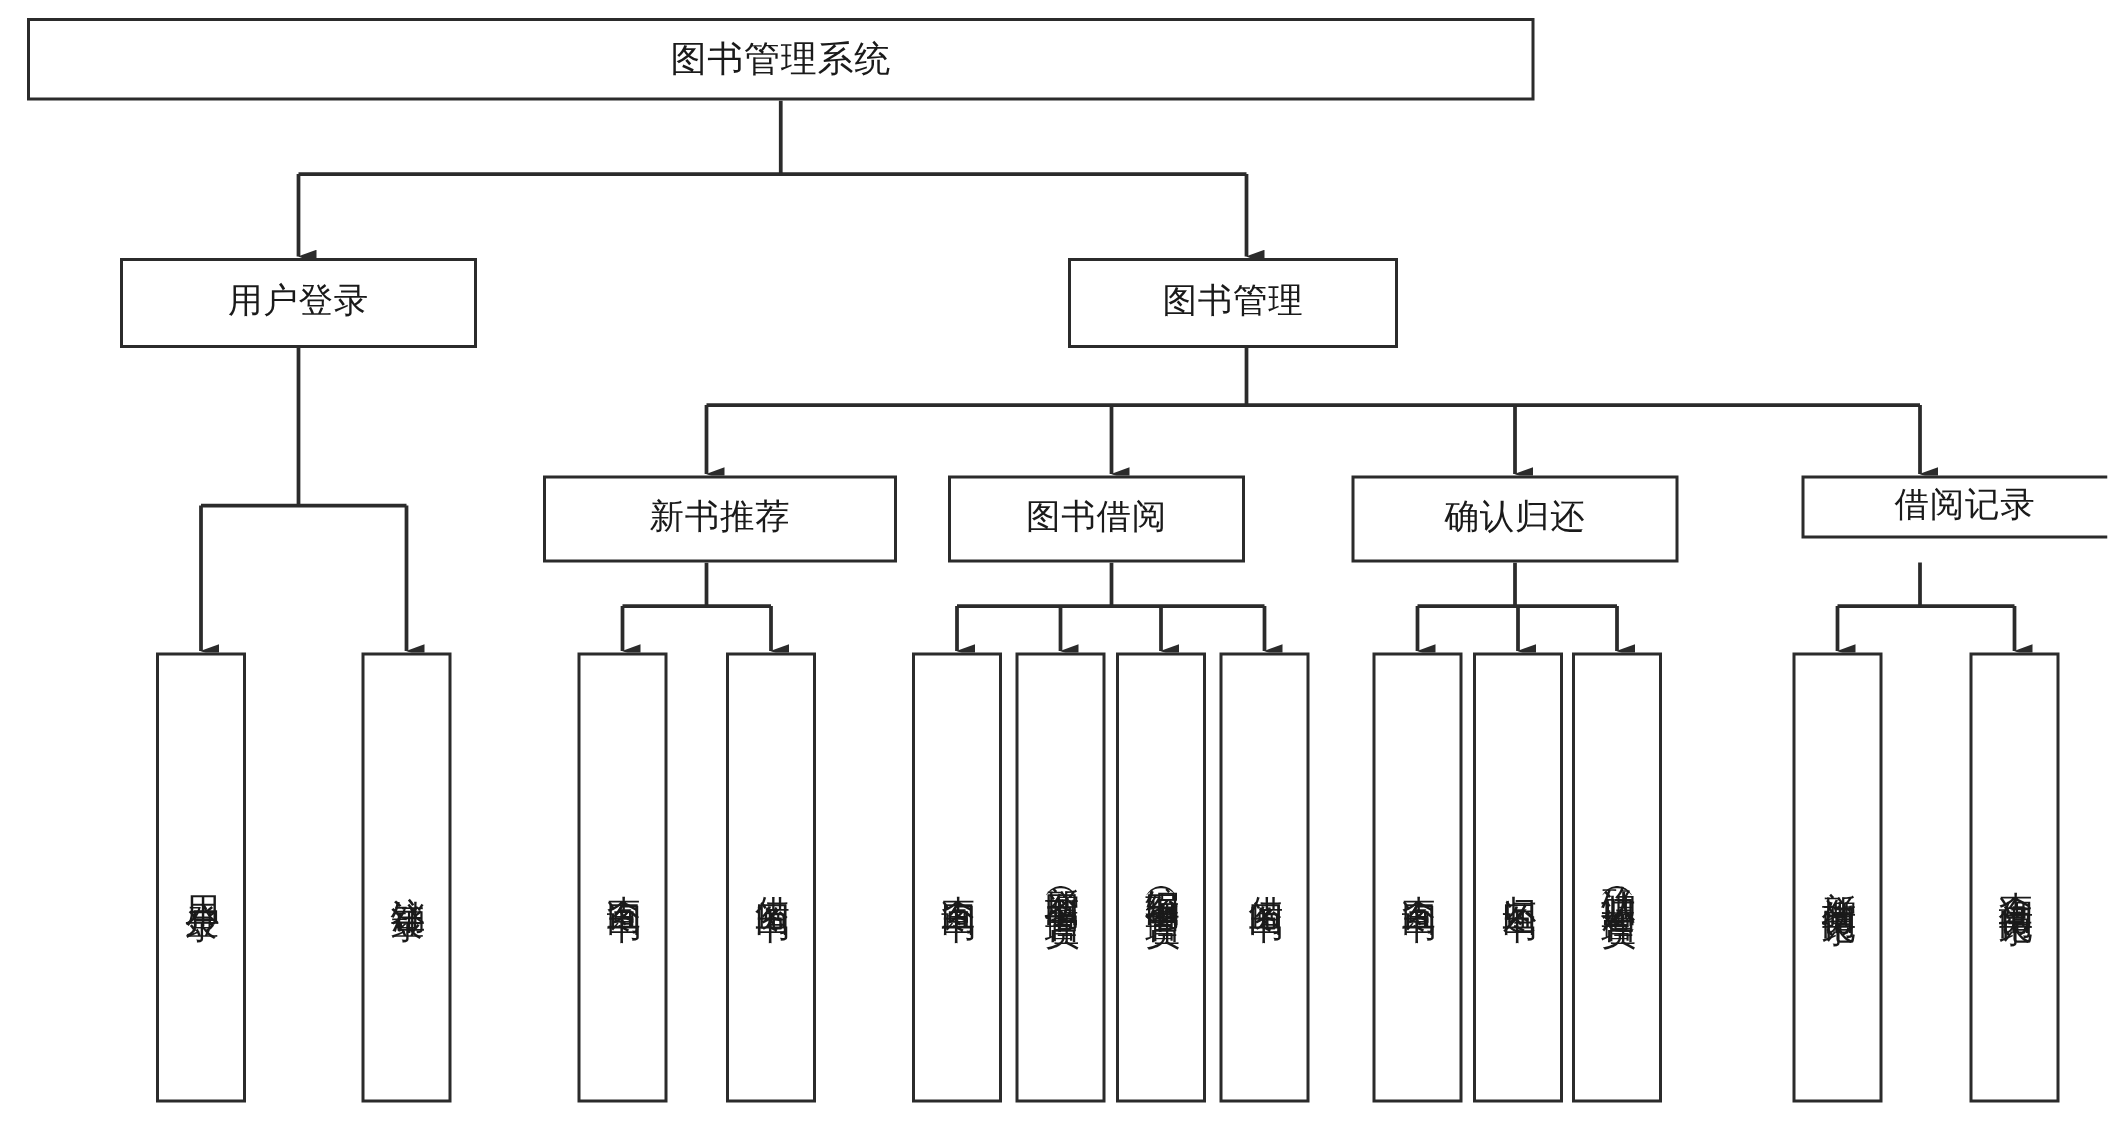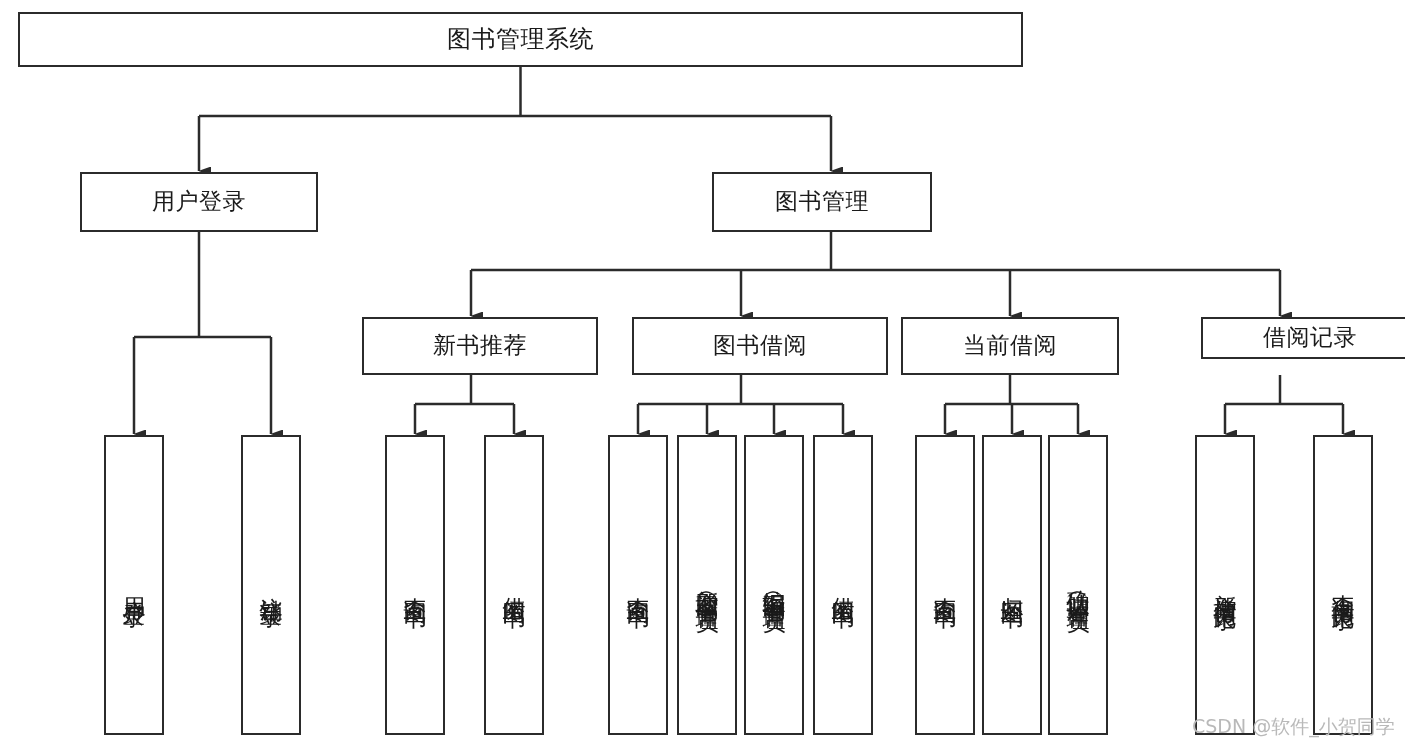--- a/index.html
+++ b/index.html
@@ -123,25 +123,25 @@
       </div>
       <div class="node horiz" style="left: 80px; top: 172px; width: 238px; height: 60px;">
         <span class="label">用户登录</span>
       </div>
       <div class="node horiz" style="left: 712px; top: 172px; width: 220px; height: 60px;">
         <span class="label">图书管理</span>
       </div>
       <div class="node horiz" style="left: 362px; top: 317px; width: 236px; height: 58px;">
         <span class="label">新书推荐</span>
       </div>
-      <div class="node horiz" style="left: 632px; top: 317px; width: 256px; height: 58px;">
+      <div class="node horiz" style="left: 632px; top: 317px; width: 198px; height: 58px;">
         <span class="label">图书借阅</span>
       </div>
       <div class="node horiz" style="left: 901px; top: 317px; width: 218px; height: 58px;">
-        <span class="label">当前借阅</span>
+        <span class="label">确认归还</span>
       </div>
       <div class="node horiz" style="left: 1201px; top: 317px; width: 218px; height: 42px;">
         <span class="label">借阅记录</span>
       </div>
       <div class="node vert" style="left: 104px; top: 435px; width: 60px; height: 300px;">
         <span class="label">用户登录</span>
       </div>
       <div class="node vert" style="left: 241px; top: 435px; width: 60px; height: 300px;">
         <span class="label">注销登录</span>
       </div>
@@ -173,15 +173,14 @@
         <span class="label">确认归还（管理员）</span>
       </div>
       <div class="node vert" style="left: 1195px; top: 435px; width: 60px; height: 300px;">
         <span class="label">新增借阅记录</span>
       </div>
       <div class="node vert" style="left: 1313px; top: 435px; width: 60px; height: 300px;">
         <span class="label">查询借阅记录</span>
       </div>
     </div>
 
-  <div id="watermark">CSDN @软件_小贺同学</div>
 
 </div>
 
 </body></html>

